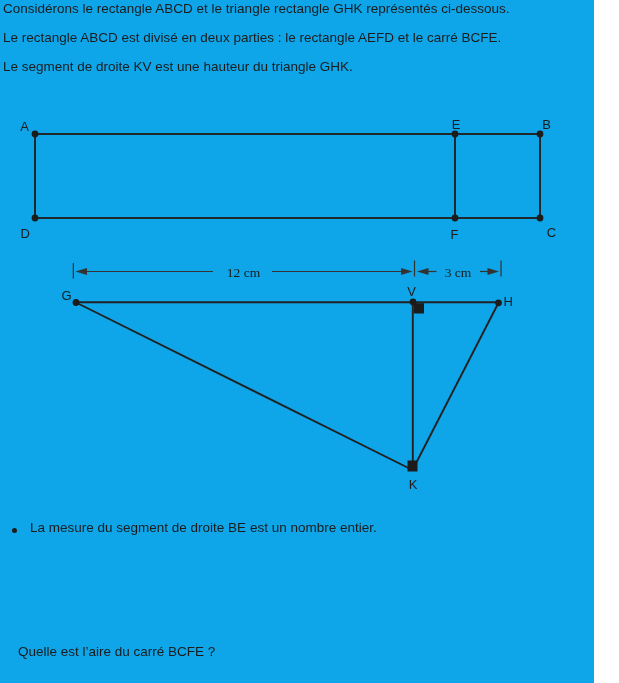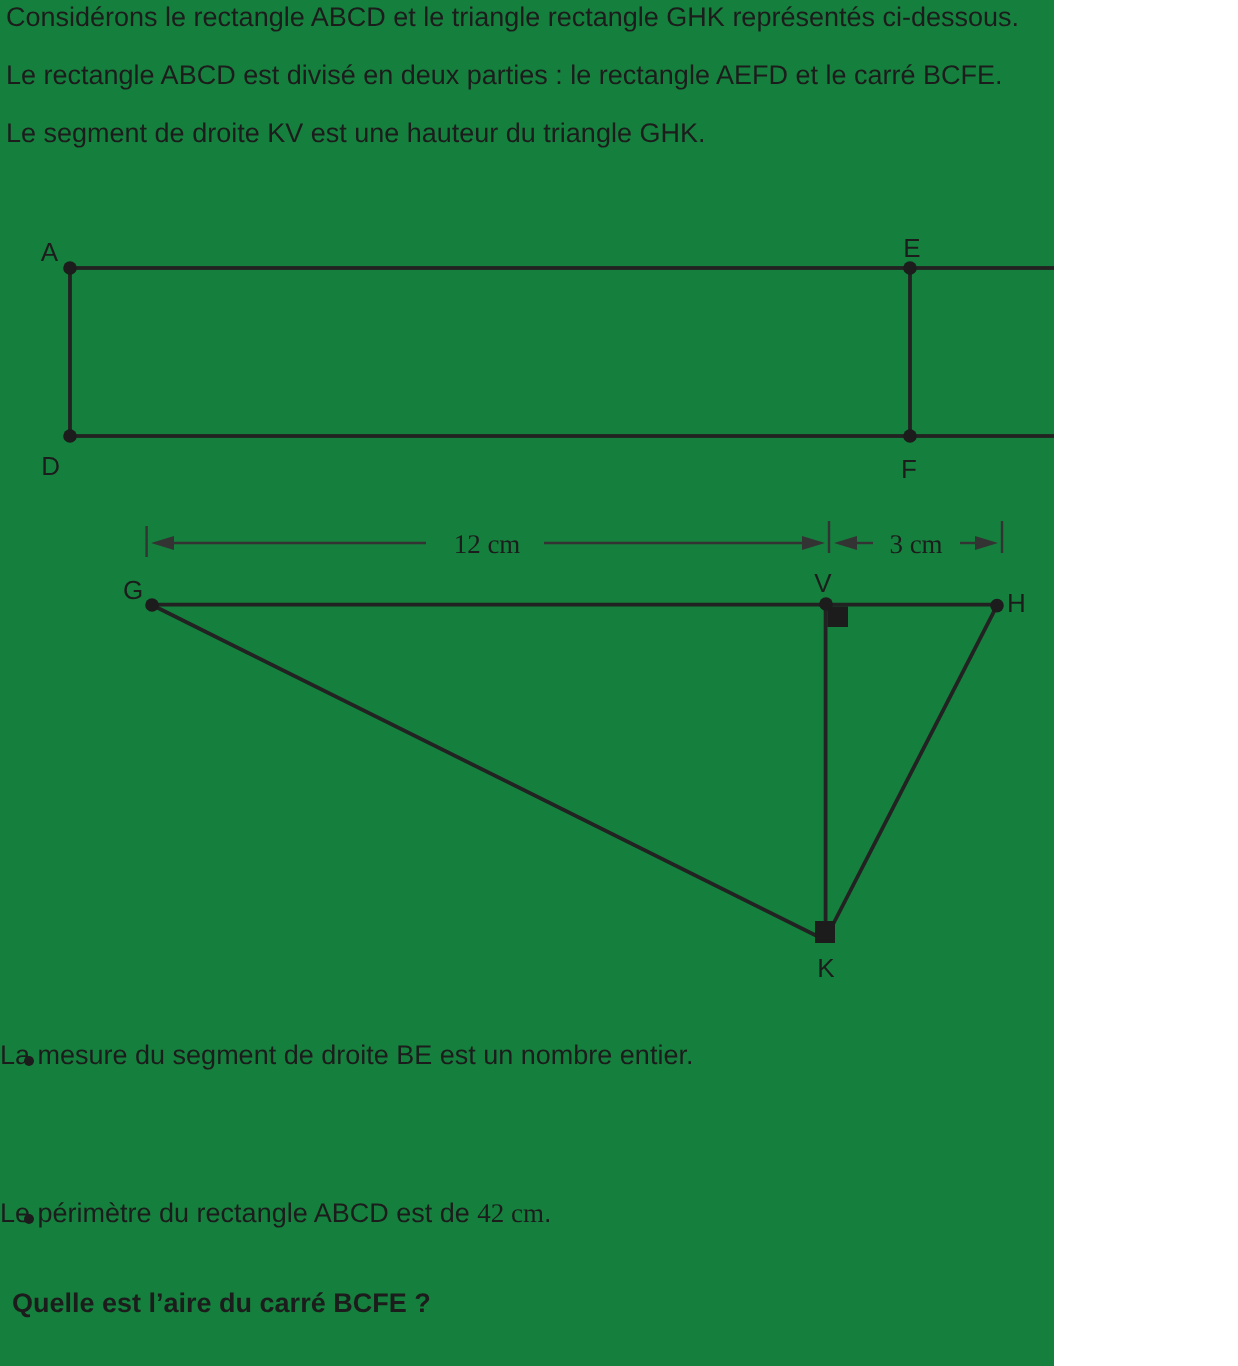--- a/index.html
+++ b/index.html
@@ -1,20 +1,20 @@
 <!DOCTYPE html>
 <html><head>
 <meta charset="utf-8">
 <style>
   html,body{margin:0;padding:0;}
   .page{
     position:relative;
-    width:527px;
+    width:594px;
     height:683px;
-    background:#15803d;
+    background:#0ea5e9;
     font-family:"Liberation Sans", sans-serif;
     font-size:13.5px;
     color:#1c1c1c;
     overflow:hidden;
   }
   .body-text{
     position:absolute;
     left:3px;
     margin:0;
     white-space:nowrap;
@@ -49,40 +49,41 @@
     fill:#1c1c1c;
   }
   .dim-label{
     font-family:"Liberation Serif", serif;
     font-size:13.5px;
     fill:#1c1c1c;
   }
   .bullet-row{
     position:absolute;
     left:0;
+    padding-left:30px;
     white-space:nowrap;
     line-height:normal;
   }
   .dot{
     position:absolute;
     left:11.5px;
     top:8px;
     width:5.5px;
     height:5.5px;
     border-radius:50%;
     background:#1c1c1c;
   }
   .serif-measure{
     font-family:"Liberation Serif", serif;
   }
   .question{
     position:absolute;
-    left:6px;
+    left:18px;
     margin:0;
-    font-weight:bold;
+    font-weight:normal;
     white-space:nowrap;
     line-height:normal;
   }
 </style>
 </head>
 <body>
 
 <div class="page">
 
   <p class="body-text" style="top:1px">Considérons le rectangle ABCD et le triangle rectangle GHK représentés ci-dessous.</p>
@@ -147,20 +148,16 @@
       <text class="pt-label" x="413" y="388.5" text-anchor="middle">K</text>
     </g>
   </svg>
 
   <div class="bullet-row" style="top:519.5px">
     <span class="dot"></span>
     <span class="bullet-text">La mesure du segment de droite BE est un nombre entier.</span>
   </div>
 
 
-  <div class="bullet-row" style="top:598.5px">
-    <span class="dot"></span>
-    <span class="bullet-text"><span>Le périmètre du rectangle ABCD est de </span><span class="serif-measure">42 cm</span><span>.</span></span>
-  </div>
 
   <p class="question" style="top:644px">Quelle est l’aire du carré BCFE ?</p>
 
 </div>
 
 </body></html>

